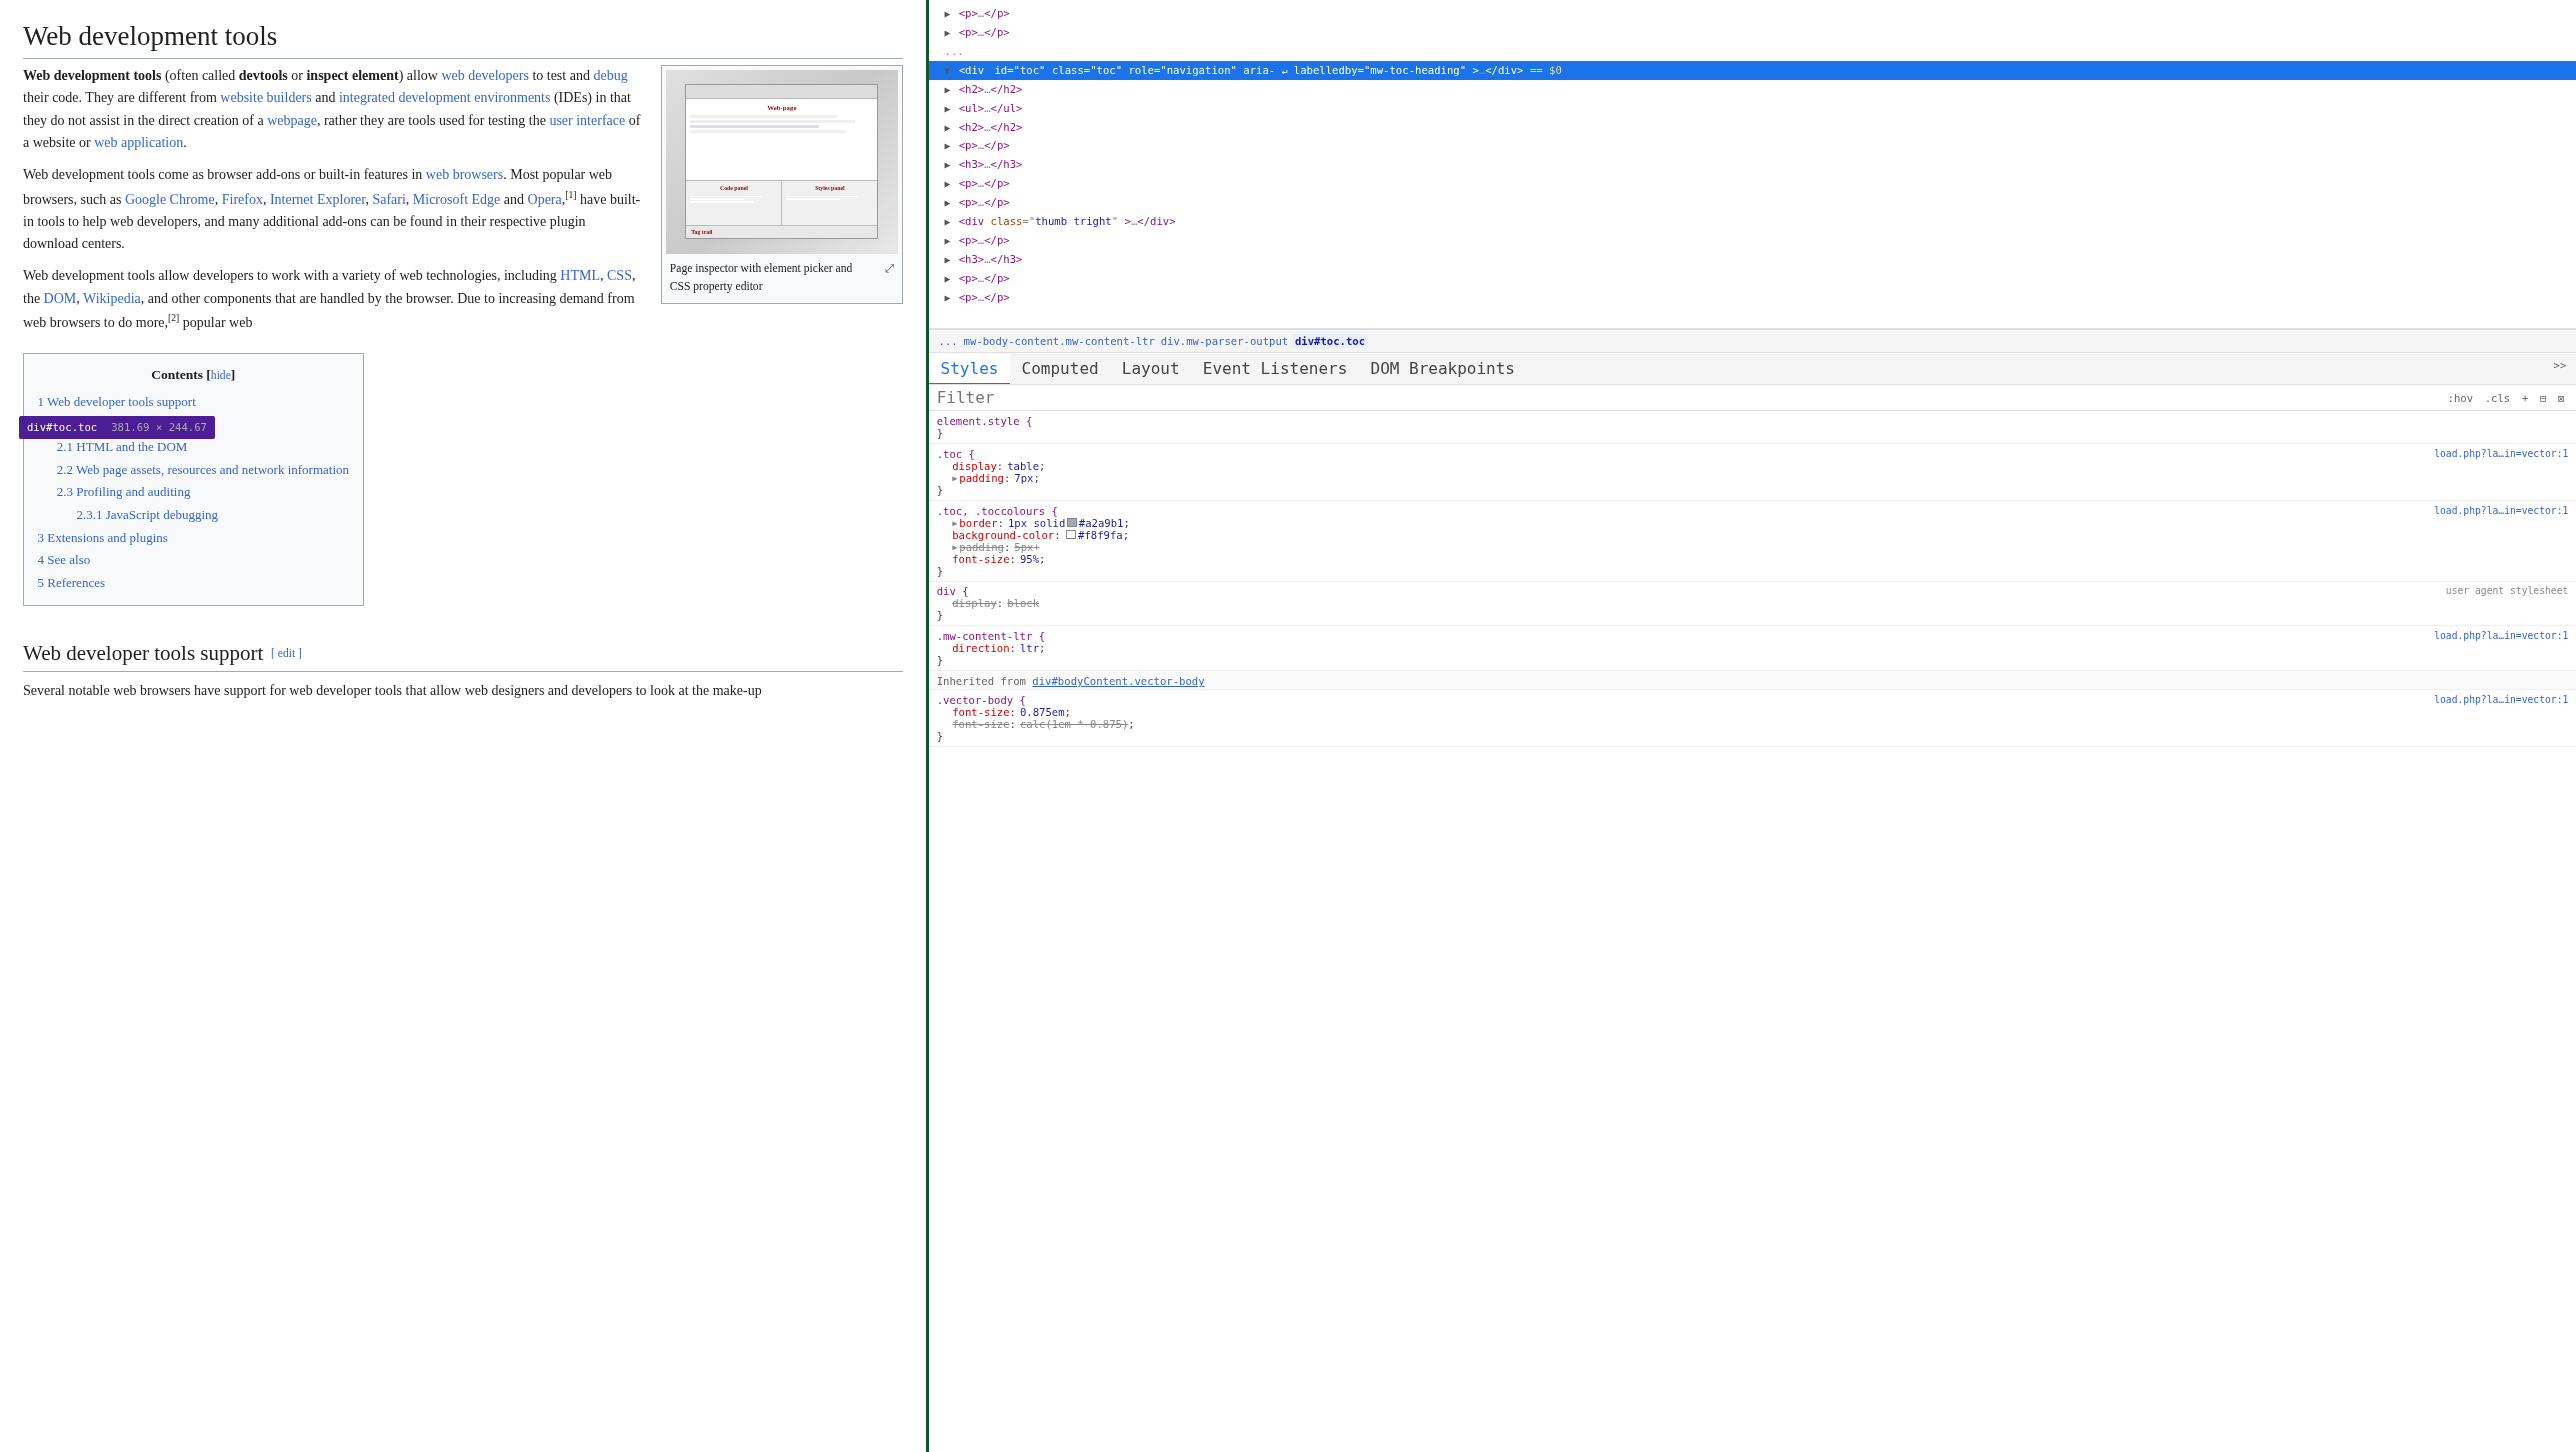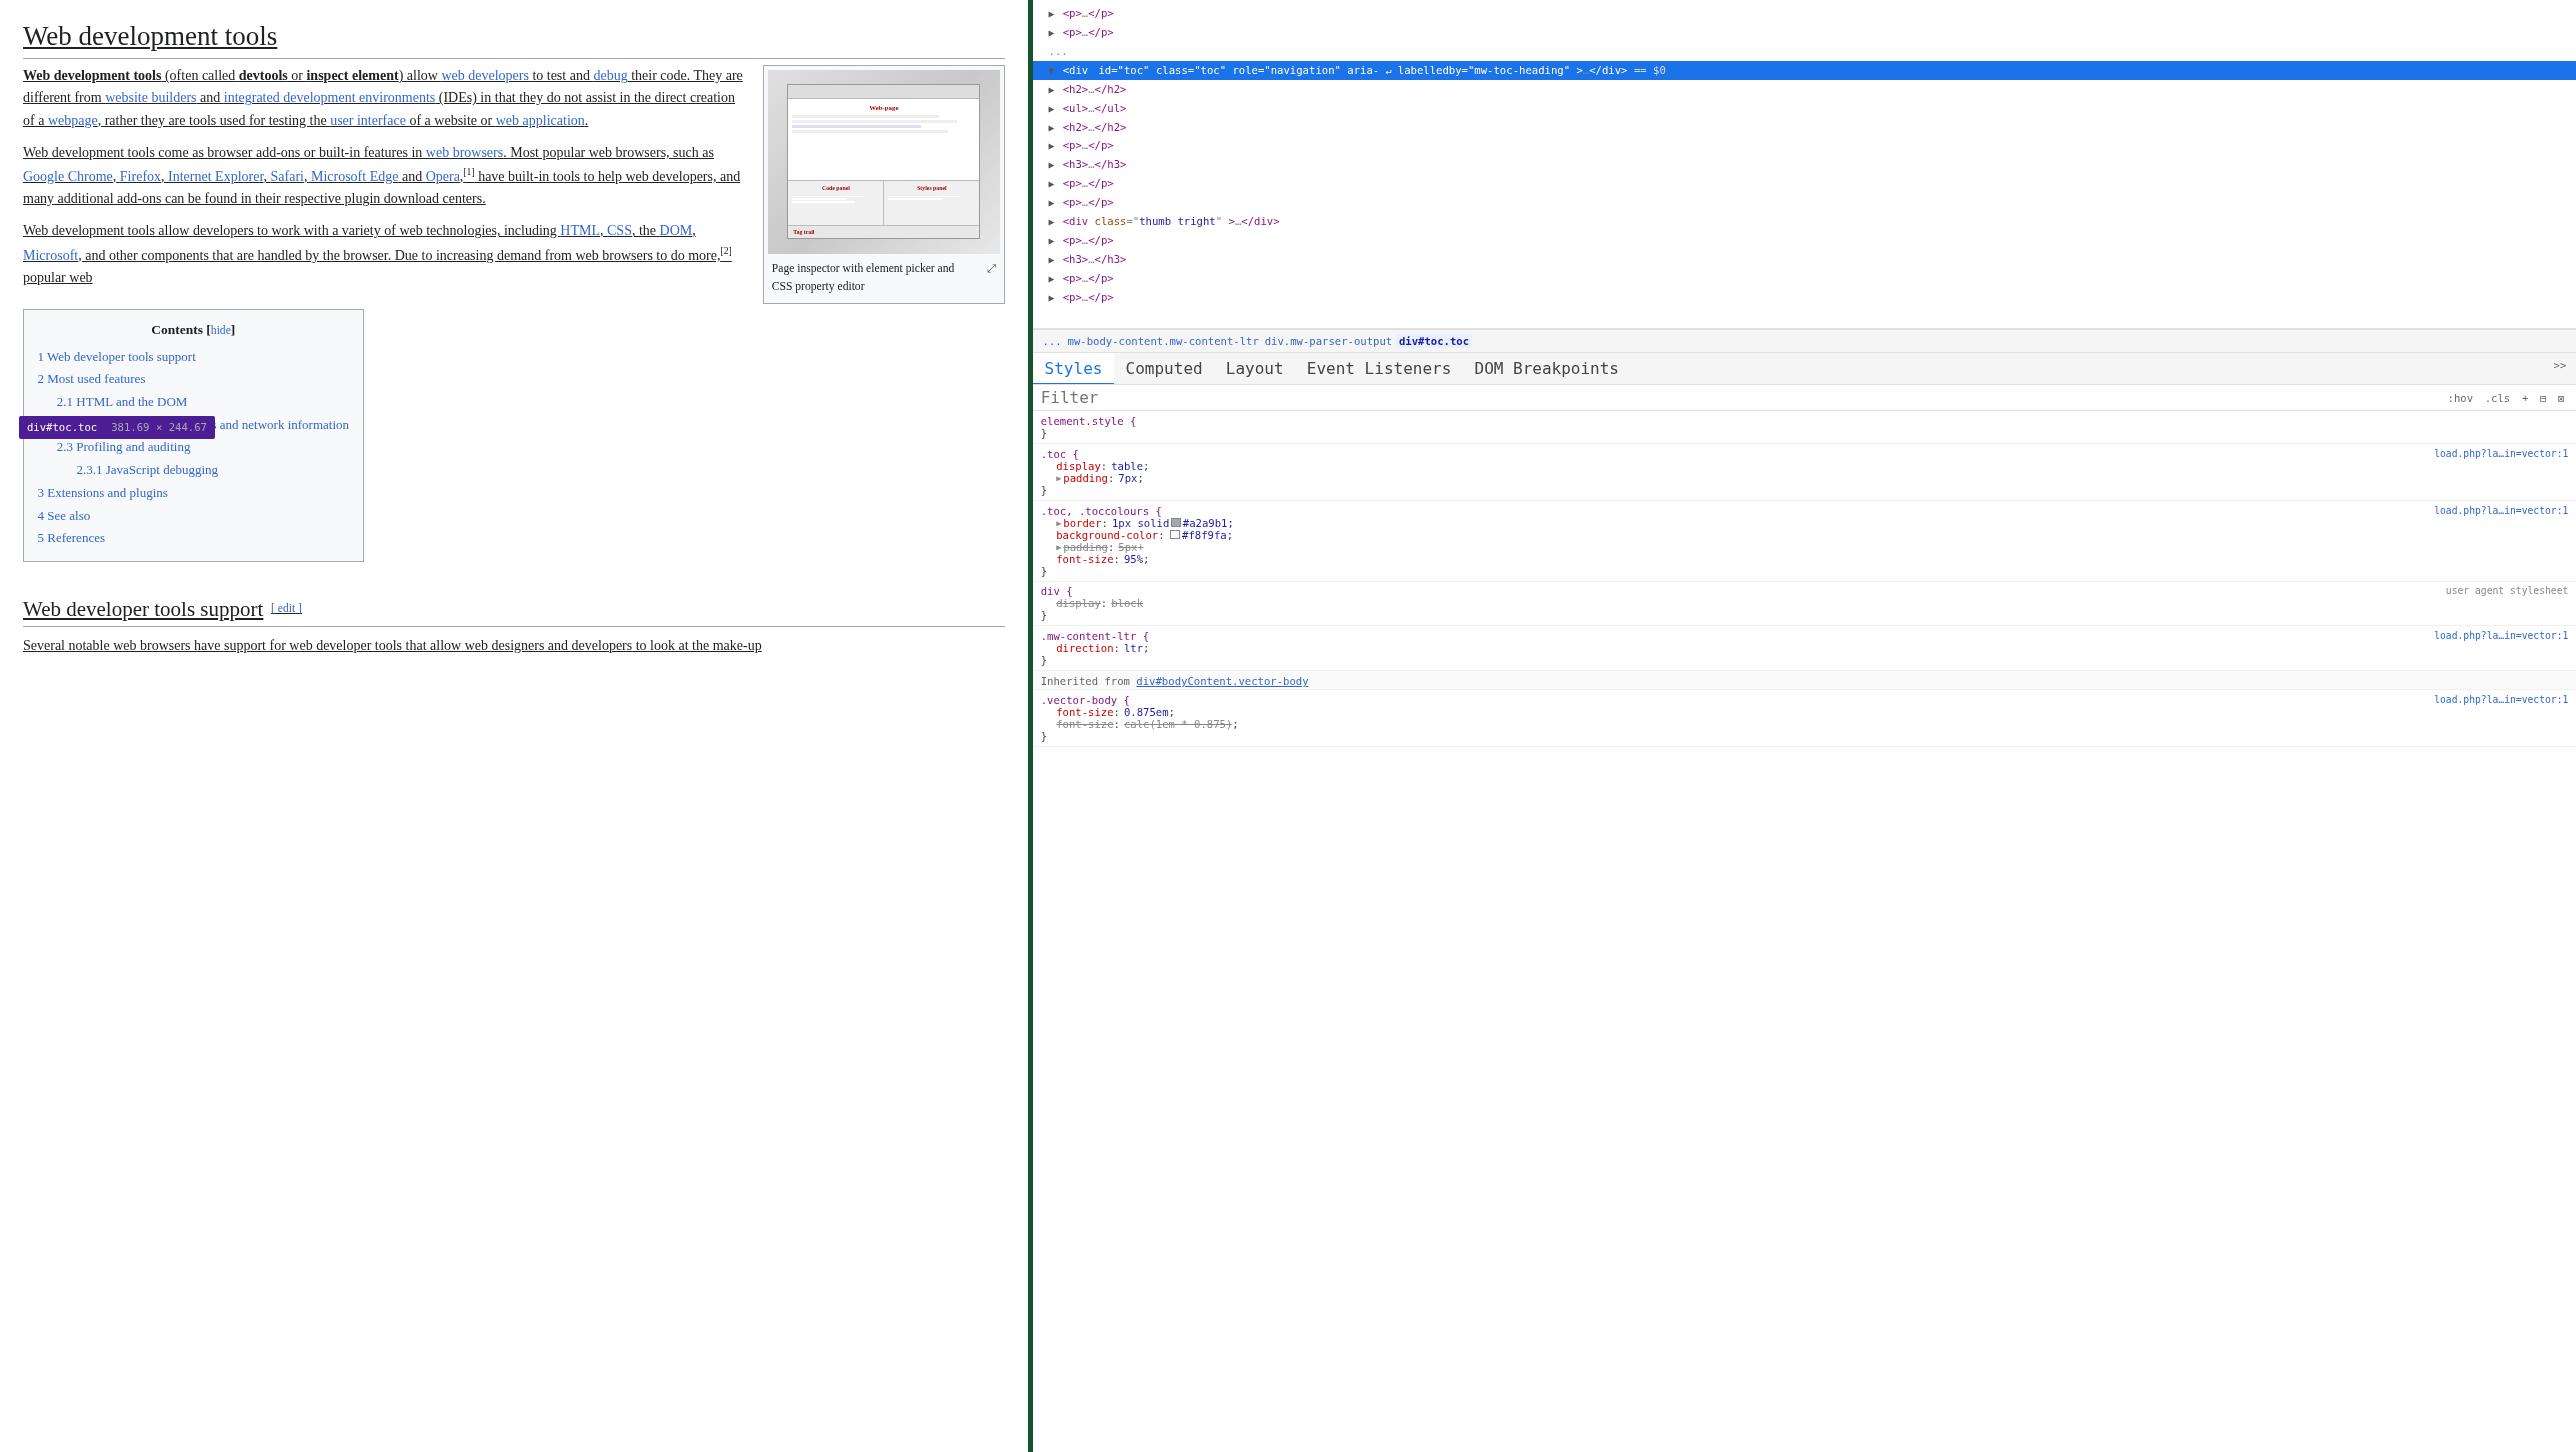--- a/index.html
+++ b/index.html
@@ -1,29 +1,28 @@
 <!DOCTYPE html>
 <html><head>
   <meta charset="utf-8">
   <style>
     * { box-sizing: border-box; margin: 0; padding: 0; }
     body { font-family: -apple-system, BlinkMacSystemFont, 'Segoe UI', sans-serif; font-size: 13.5px; background: #fff; display: flex; height: 100vh; overflow: hidden; }
 
     
     #left-panel {
-      width: 1033px;
+      width: 929px;
       flex-shrink: 0;
       overflow-y: auto;
       padding: 19.3px 23px;
       font-family: 'Linux Libertine', Georgia, Times, serif;
       font-size: 14px;
       line-height: 1.6;
       color: #202122;
-      border-right: 5px solid #14532d;
-      text-decoration: underline;
+      border-right: 3px solid #14532d;
     }
 
     #left-panel h1 {
       font-family: 'Linux Libertine', Georgia, Times, serif;
       font-size: 27px;
       font-weight: normal;
       border-bottom: 1px solid #a2a9b1;
       padding-bottom: 3.9px;
       margin-bottom: 5.8px;
       line-height: 1.3;
@@ -408,21 +407,21 @@
 
   <p>
     <b>Web development tools</b> (often called <b>devtools</b> or <b>inspect element</b>) allow <a href="#">web developers</a> to test and <a href="#">debug</a> their code. They are different from <a href="#">website builders</a> and <a href="#">integrated development environments</a> (IDEs) in that they do not assist in the direct creation of a <a href="#">webpage</a>, rather they are tools used for testing the <a href="#">user interface</a> of a website or <a href="#">web application</a>.
   </p>
 
   <p>
     Web development tools come as browser add-ons or built-in features in <a href="#">web browsers</a>. Most popular web browsers, such as <a href="#">Google Chrome</a>, <a href="#">Firefox</a>, <a href="#">Internet Explorer</a>, <a href="#">Safari</a>, <a href="#">Microsoft Edge</a> and <a href="#">Opera</a>,<sup class="sup">[1]</sup> have built-in tools to help web developers, and many additional add-ons can be found in their respective plugin download centers.
   </p>
 
   <p>
-    Web development tools allow developers to work with a variety of web technologies, including <a href="#">HTML</a>, <a href="#">CSS</a>, the <a href="#">DOM</a>, <a href="#">Microsoft</a>, and other components that are handled by the browser. Due to increasing demand from web browsers to do more,<sup class="sup">[2]</sup> popular web
+    Web development tools allow developers to work with a variety of web technologies, including <a href="#">HTML</a>, <a href="#">CSS</a>, the <a href="#">DOM</a>, <a href="#">Wikipedia</a>, and other components that are handled by the browser. Due to increasing demand from web browsers to do more,<sup class="sup">[2]</sup> popular web
   </p>
 
   
   <div class="element-tooltip">
     <span>div#toc.toc</span>
     <span class="dim">381.69 × 244.67</span>
   </div>
 
   
   <div class="toc-box">

